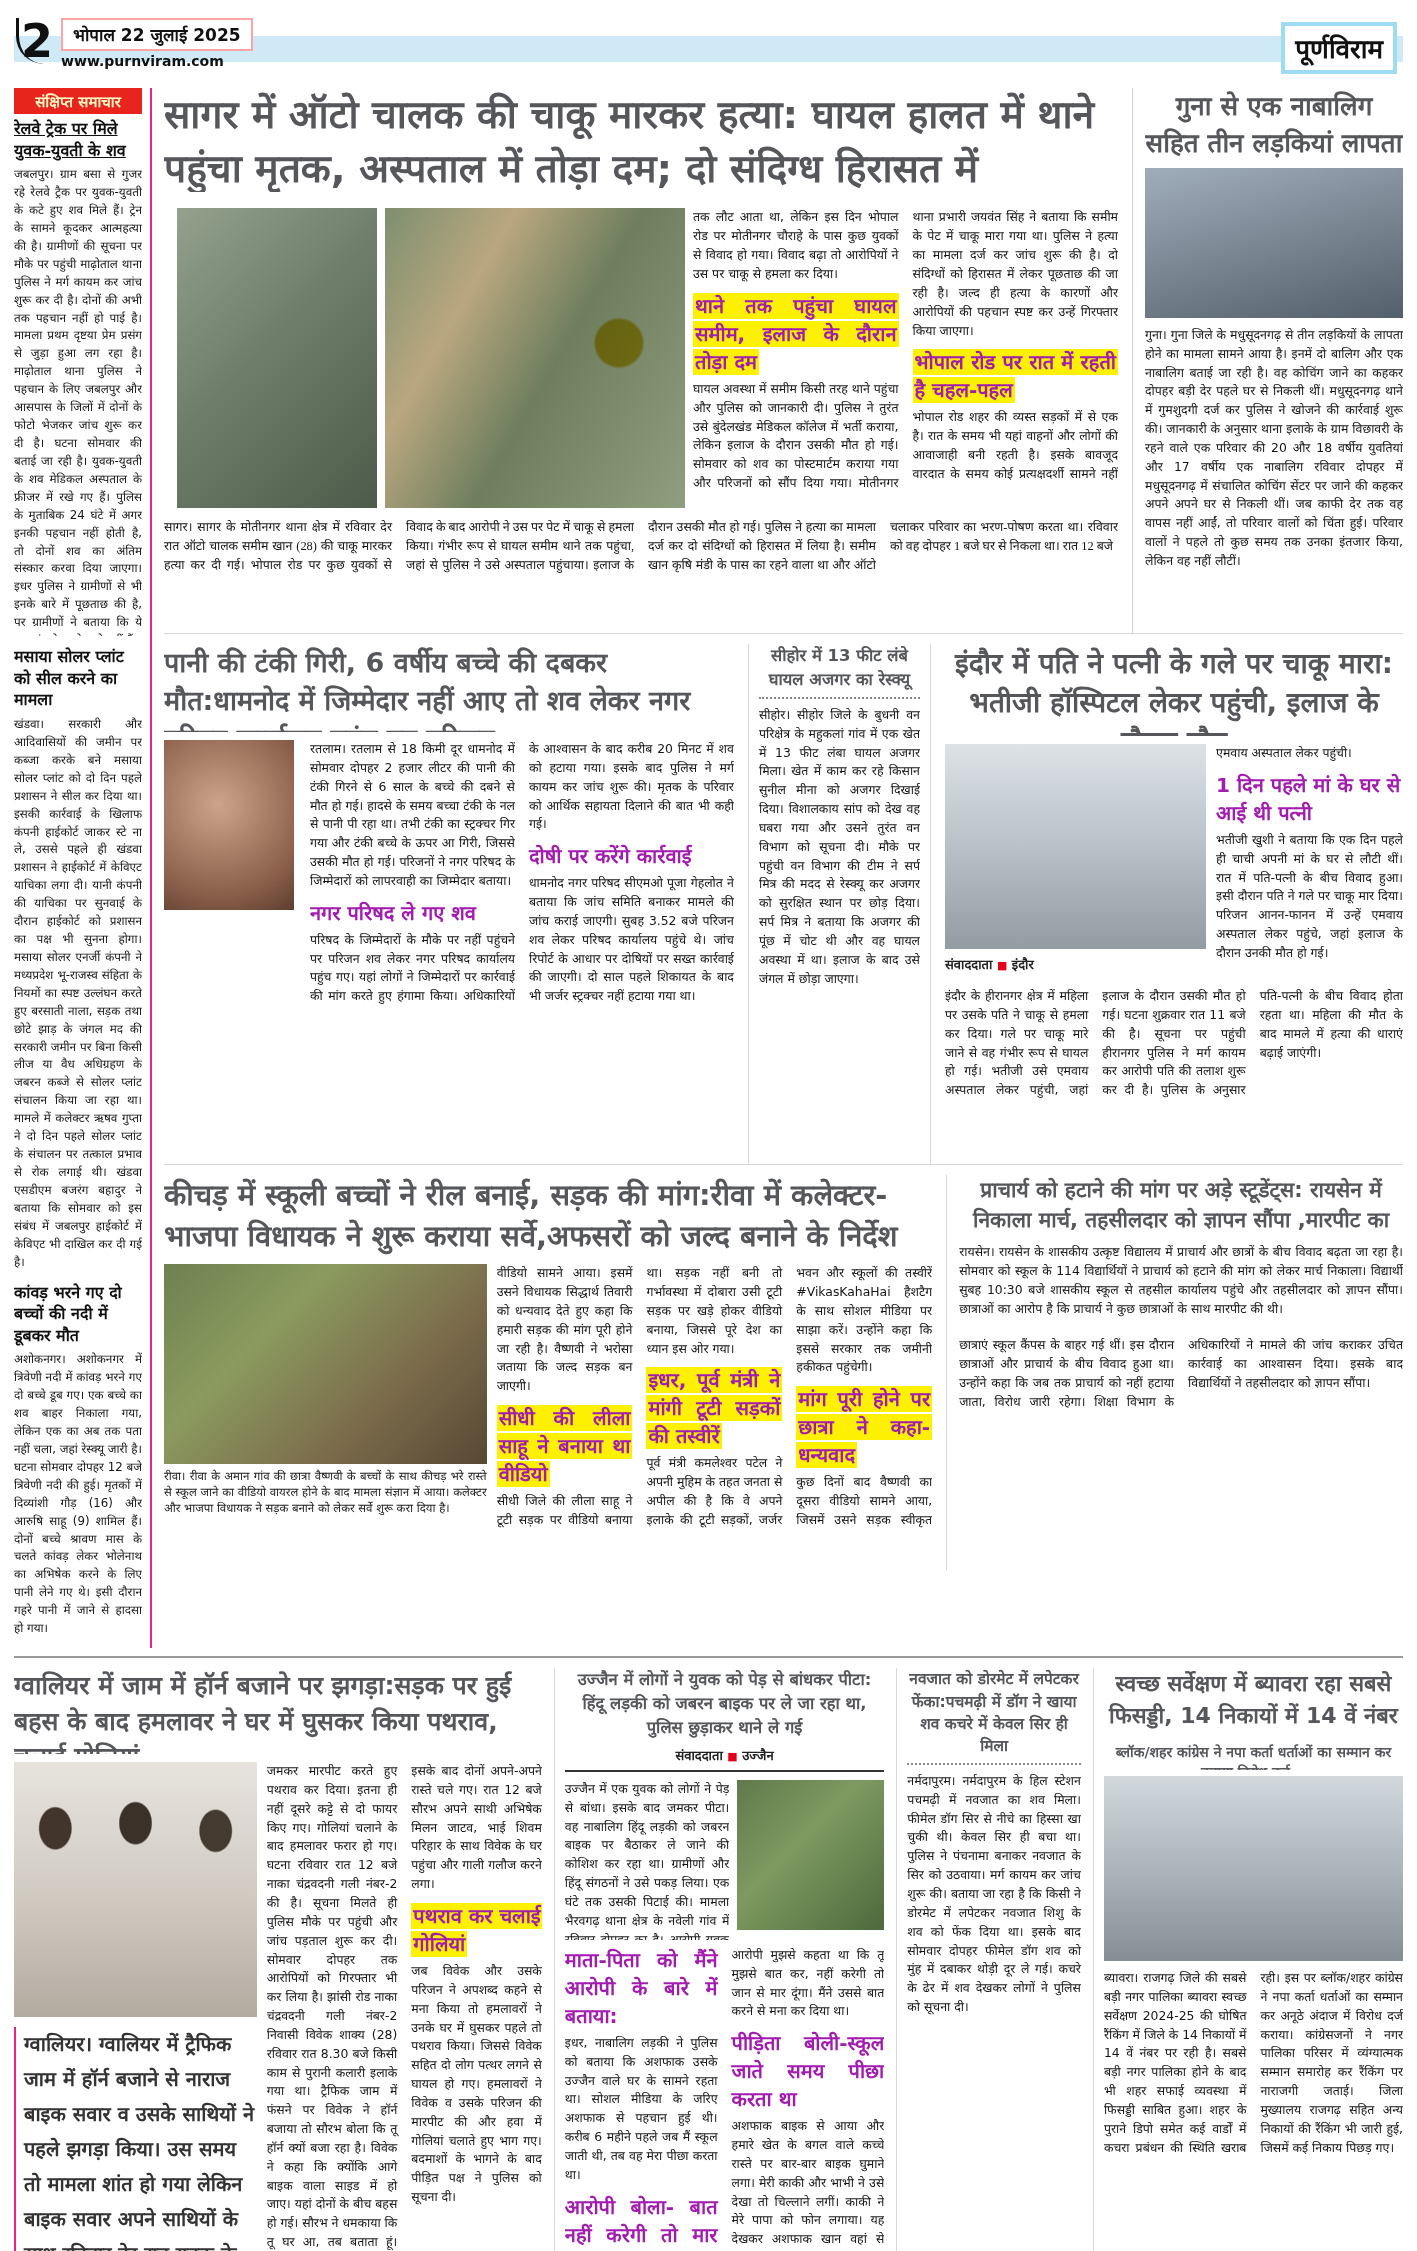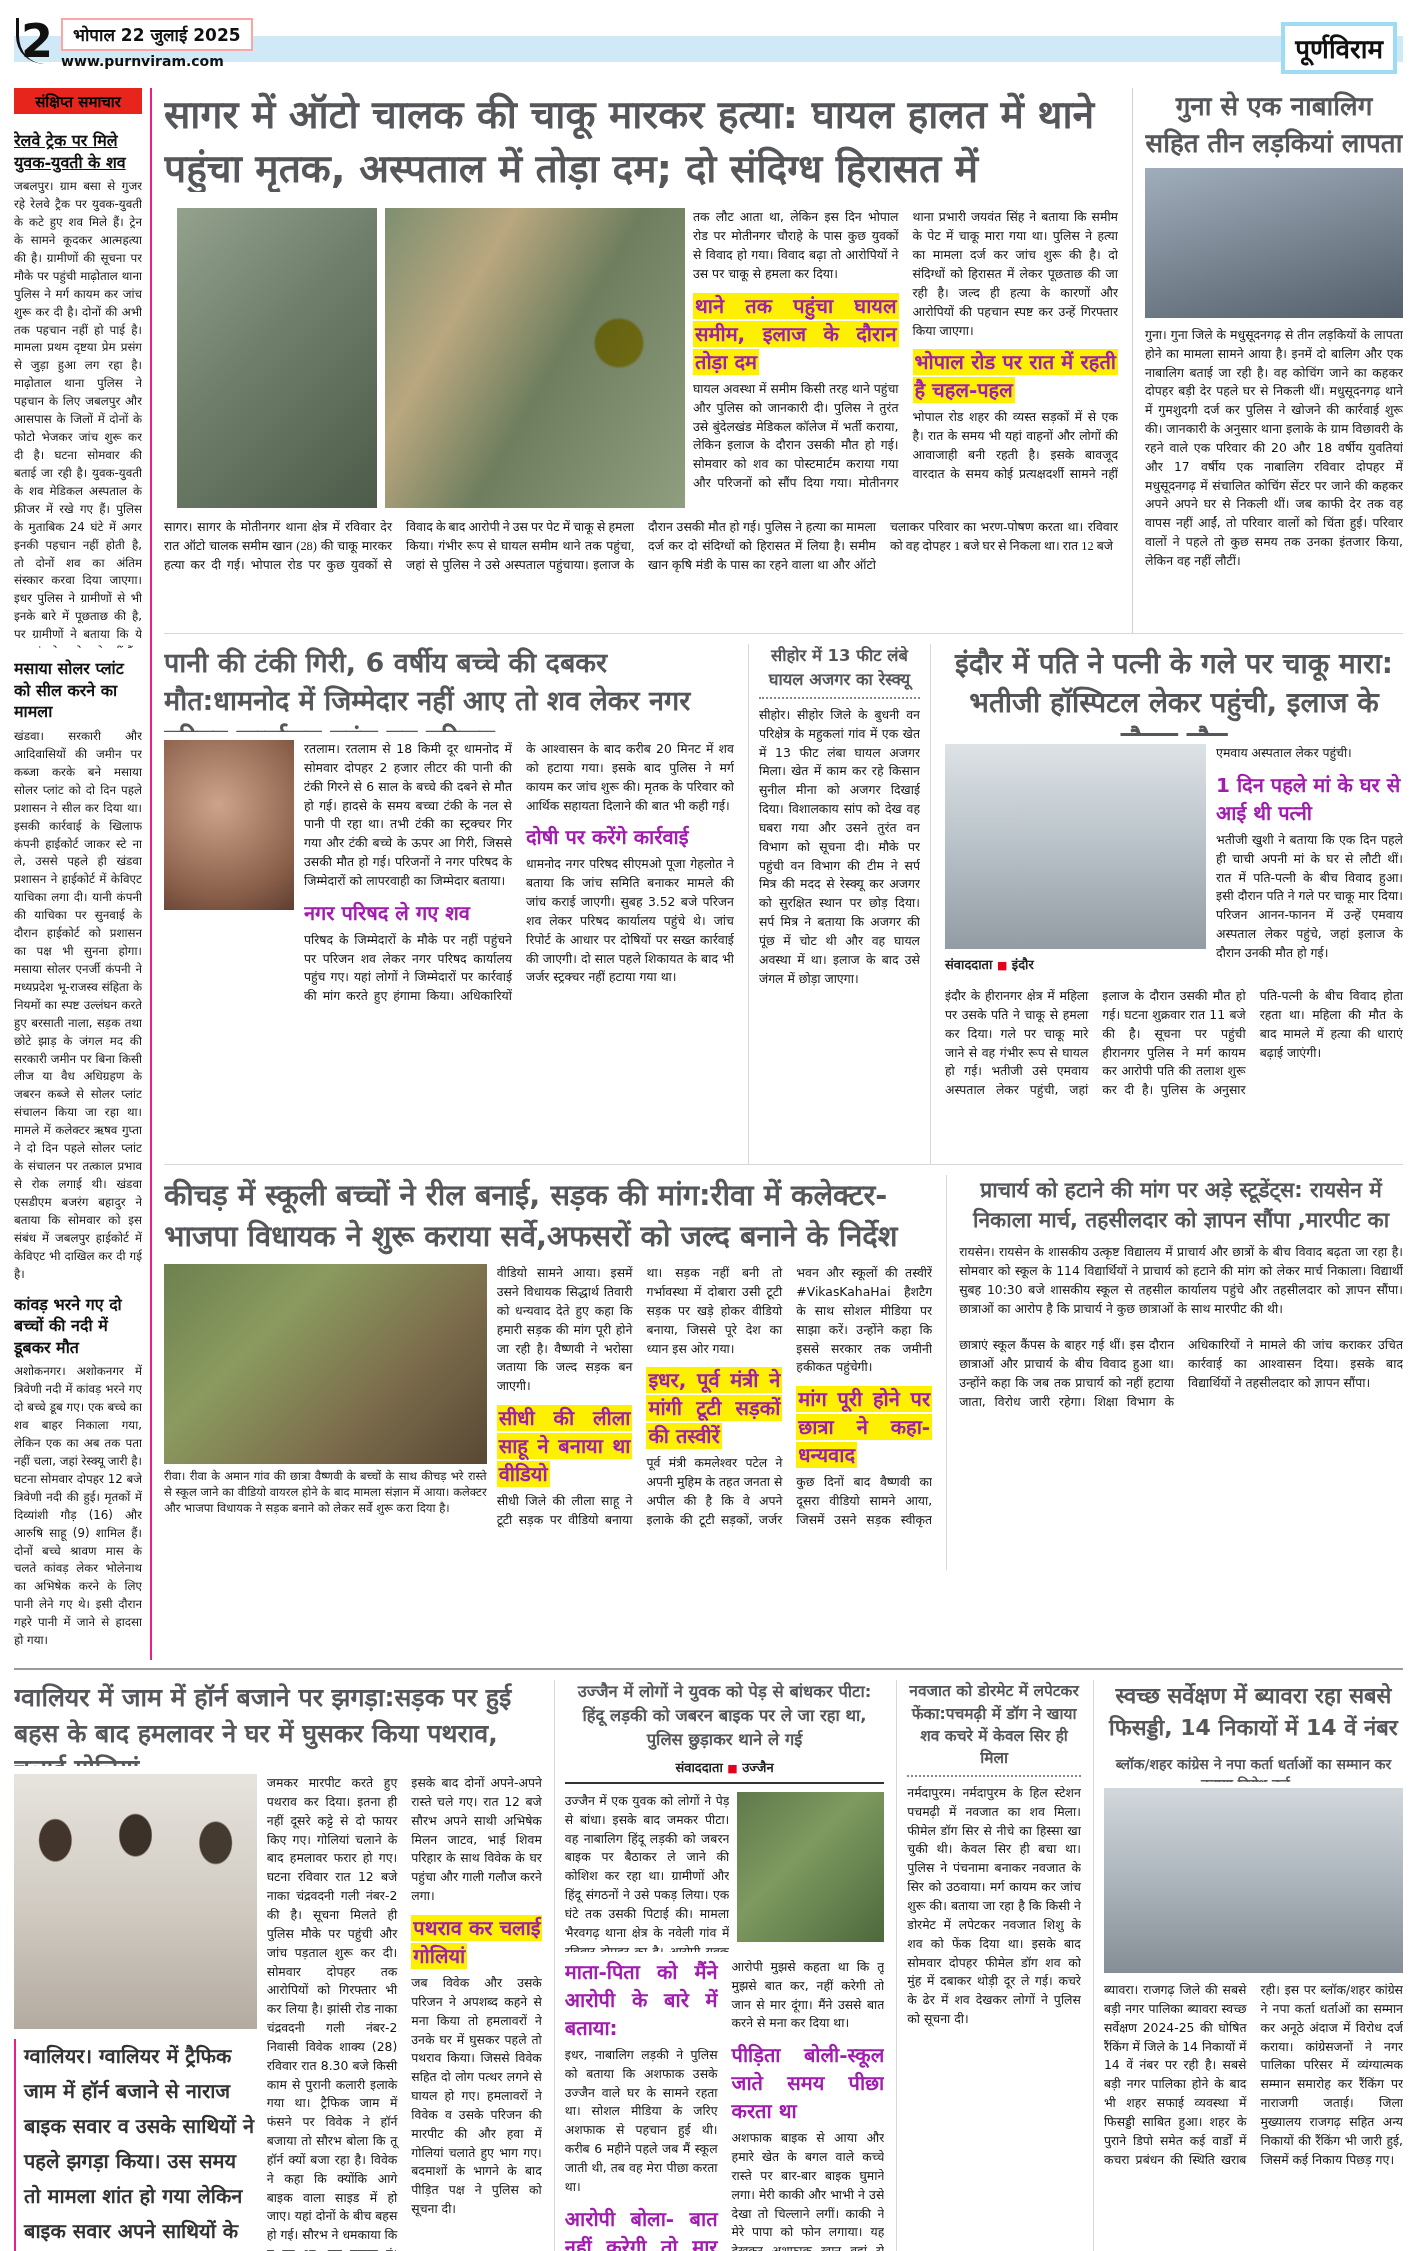--- a/index.html
+++ b/index.html
@@ -54,39 +54,39 @@
       radial-gradient(ellipse 34px 44px at 50% 24%,#3c3128 0 46%,transparent 50%),
       radial-gradient(ellipse 34px 44px at 83% 27%,#453a30 0 46%,transparent 50%),
       linear-gradient(180deg,#e7e4de,#cfc9c0 55%,#b3aba0);}
   .ph-tree{background:linear-gradient(135deg,#60794b,#7e9a60 42%,#4d693d);}
   .ph-street{background:linear-gradient(180deg,#d2d8dc,#acb5bc 50%,#858e95),
              radial-gradient(circle at 20% 60%,#c23a3a 0 6%,transparent 7%);}
 
   
   .content-top{display:flex;gap:12px;}
   .left-rail{width:128px;flex:0 0 128px;border-right:2px solid #ec1e8e;padding-right:8px;}
-  .rail-tag{background:#e8251d;color:#000000;font-weight:bold;font-size:15px;text-align:center;padding:3px 8px;margin-bottom:16px;}
+  .rail-tag{background:#e8251d;color:#fef9c3;font-weight:bold;font-size:15px;text-align:center;padding:3px 8px;margin-bottom:4px;}
   .brief{margin-bottom:10px;}
   .brief h3{font-size:16px;line-height:1.35;margin:0 0 5px 0;color:#111;}
   .brief.u h3{text-decoration:underline;}
   .brief .body-txt{font-size:11.8px;}
   .main-col{flex:1;min-width:0;}
 
   .section1{display:flex;gap:14px;height:545px;}
   .sagar{flex:1;min-width:0;display:flex;flex-direction:column;}
   .sagar-photos-row{display:flex;gap:8px;margin-top:16px;height:300px;padding-left:13px;}
   .sagar-cols{flex:1;min-width:0;}
   .sagar-lede{margin-top:10px;height:118px;overflow:hidden;}
   .guna{flex:0 0 258px;border-left:1px solid #cfcfcf;padding-left:12px;}
 
   .section2{display:flex;gap:14px;height:520px;border-top:1px solid #d8d8d8;padding-top:10px;}
   .dhamnod{flex:0 0 46%;min-width:0;}
   .sehore{flex:0 0 13%;min-width:0;border-left:1px solid #d8d8d8;border-right:1px solid #d8d8d8;padding:0 10px;}
   .indore{flex:1;min-width:0;}
-  .dh-row{display:flex;gap:10px;margin-top:8px;}
+  .dh-row{display:flex;gap:16px;margin-top:8px;}
   .in-row{display:flex;gap:10px;margin-top:8px;}
 
   .section3{display:flex;gap:14px;height:395px;border-top:1px solid #d8d8d8;padding-top:10px;}
   .rewa{flex:0 0 62%;min-width:0;}
   .raisen{flex:1;min-width:0;border-left:1px solid #d8d8d8;padding-left:12px;}
   .rw-row{display:flex;gap:10px;margin-top:8px;}
   .rs-row{display:flex;gap:10px;margin-top:6px;flex-direction:column;}
 
   .bottom-band{display:flex;gap:12px;border-top:2px solid #9a9a9a;margin-top:8px;padding-top:10px;height:610px;}
   .gwalior{flex:0 0 38%;min-width:0;}

